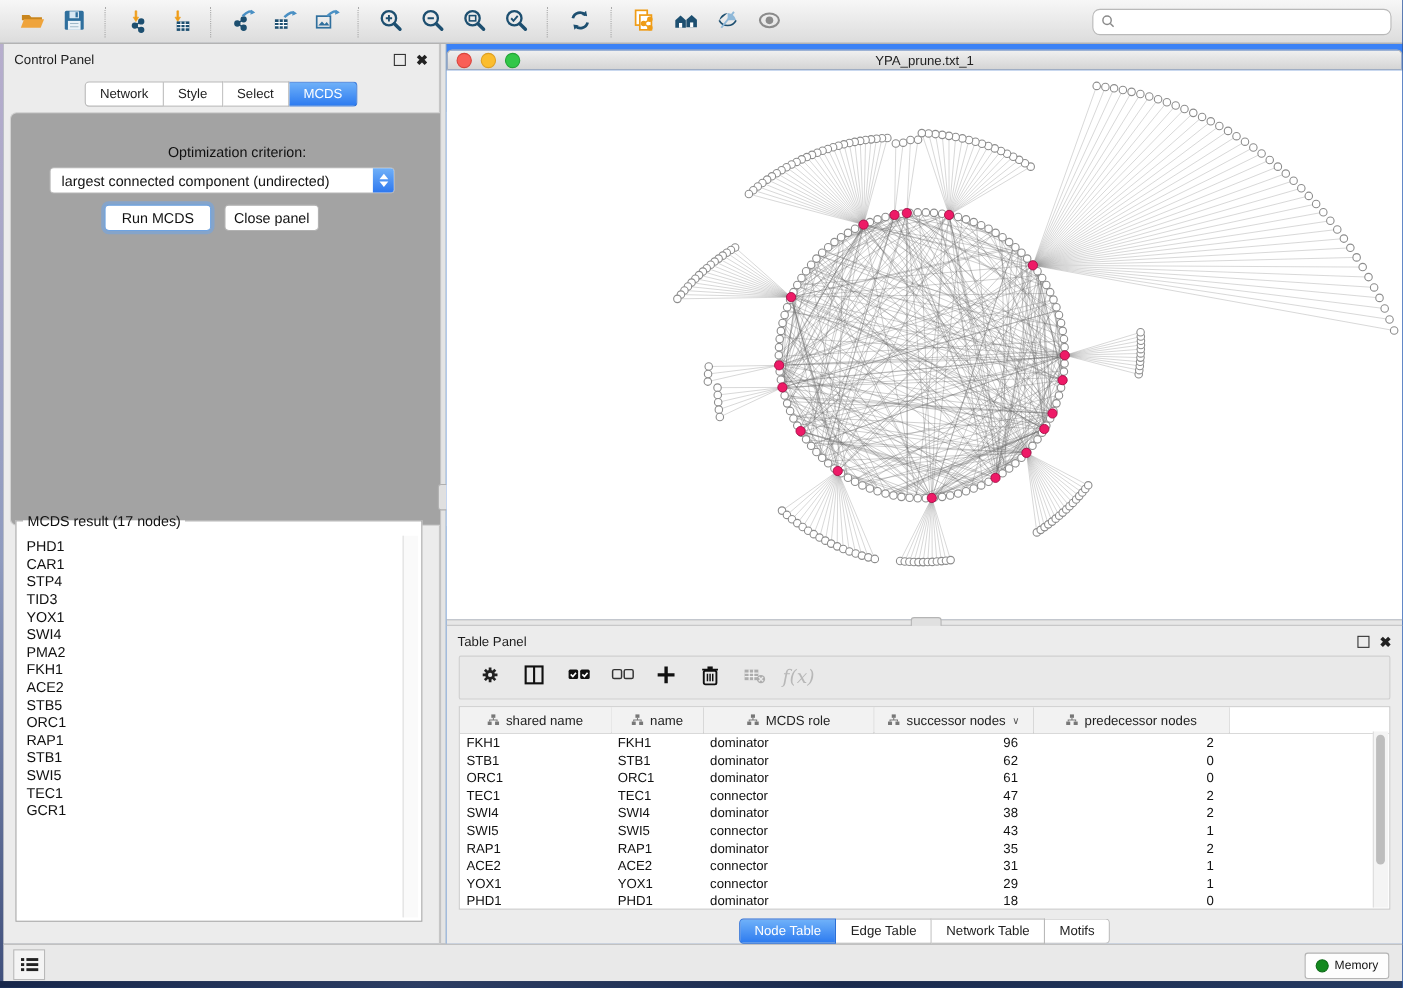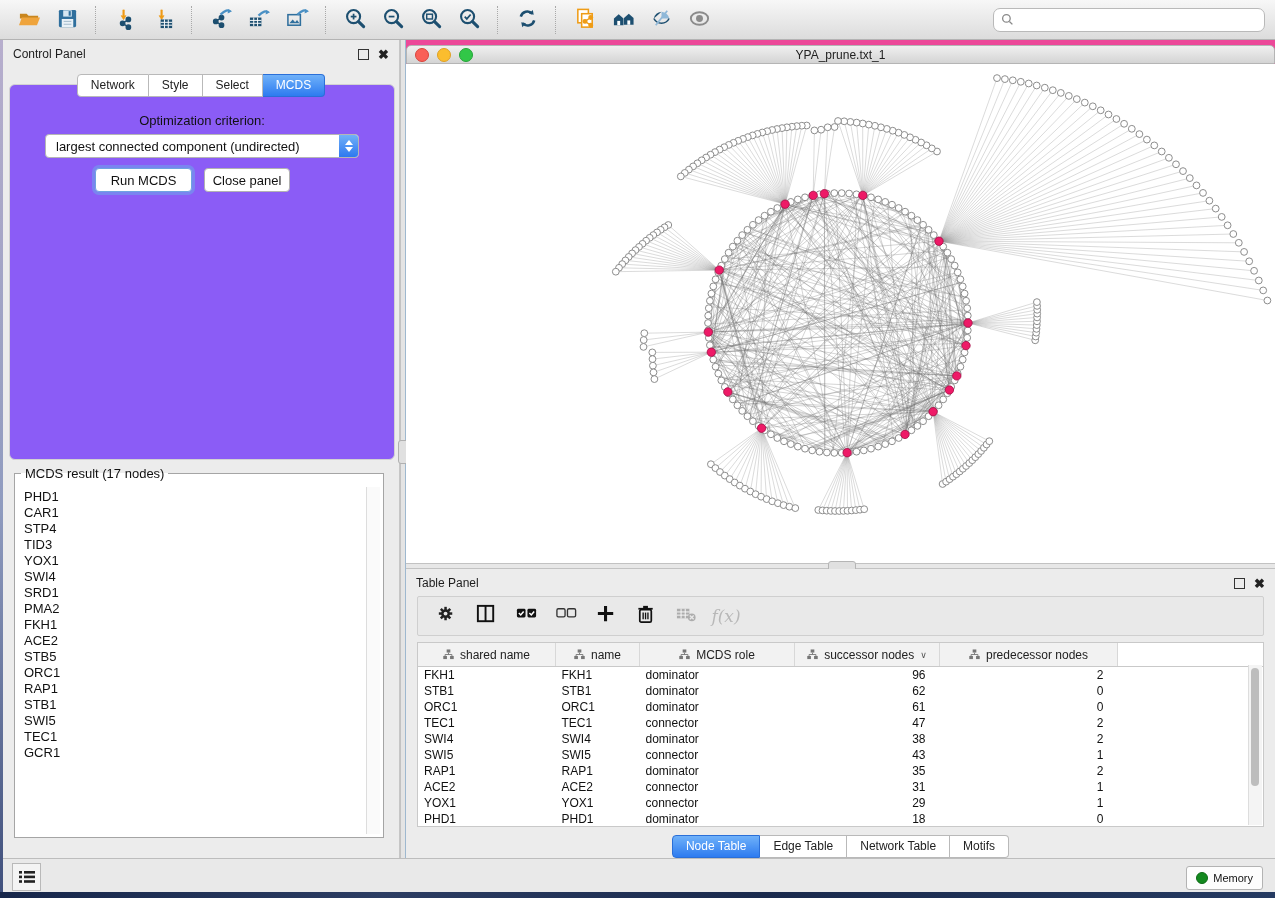--- a/index.html
+++ b/index.html
@@ -23,22 +23,22 @@
   #bottom-strip{left:0;top:892px;width:1275px;height:6px;
     background:linear-gradient(90deg,#16264a,#2c3d63 30%,#1a2a4d 60%,#253a61);}
   
   #control-panel{left:3px;top:40px;width:397px;height:818px;background:#ececec;
     border-right:1px solid #c6c6c6;box-sizing:border-box;}
   .panel-title-row{height:28px;display:flex;align-items:center;padding:0 10px;}
   .panel-title{font-size:12px;color:#1d1d1d;}
   .win-icons{margin-left:auto;display:flex;gap:9px;align-items:center;}
   .float-icon{width:9px;height:9px;border:1.5px solid #333;display:inline-block;}
   .close-icon{font-size:13px;font-weight:bold;color:#222;line-height:9px;cursor:pointer;}
-  #cp-inner{left:6px;top:44px;width:384px;height:374px;background:#8b5cf6;
-    border:1px solid #d2d2d2;border-radius:6px;}
+  #cp-inner{left:6px;top:62px;width:384px;height:374px;background:#a3a3a3;
+    border:1px solid #d2d2d2;border-radius:6px;padding-left:27px;}
   .seg-control{position:absolute;top:34px;left:0;right:0;display:flex;justify-content:center;z-index:3;}
   .seg{font-size:12px;padding:3px 13px;background:#fff;border:1px solid #b9b9b9;border-left:none;
     color:#222;cursor:pointer;line-height:15px;}
   .seg:first-child{border-left:1px solid #b9b9b9;border-radius:4px 0 0 4px;}
   .seg:last-child{border-radius:0 4px 4px 0;}
   .seg.sel{background:linear-gradient(#6fb1f9,#2d7bf0);color:#fff;border-color:#2a6fd8;}
   #opt-label{position:absolute;top:28px;left:0;right:0;text-align:center;font-size:13px;color:#111;}
   #criterion-select{position:absolute;top:49px;left:35px;width:314px;height:24px;background:#fff;
     border:1px solid #b5b5b5;border-radius:4px;display:flex;align-items:center;cursor:pointer;box-sizing:border-box;}
   #criterion-select .val{font-size:13px;padding-left:10px;color:#111;flex:1;white-space:nowrap;}
@@ -53,21 +53,21 @@
   #run-btn{left:85px;width:97px;border-color:#6fa3e0;box-shadow:0 0 0 3px rgba(110,165,235,.55);}
   #close-btn{left:194px;width:86px;}
   #mcds-fieldset{position:absolute;left:11px;top:426px;width:370px;height:372px;margin:0;padding:2px;
     border:1px solid #a5a5a5;background:#fff;box-sizing:border-box;}
   #mcds-fieldset legend{font-size:13px;color:#111;padding:0 4px;margin-left:4px;background:#ececec00;}
   #mcds-list{position:absolute;left:3px;top:6px;right:16px;bottom:3px;overflow:hidden;
     font-size:13px;line-height:16px;color:#111;padding:2px 0 0 6px;}
   #mcds-scroll{position:absolute;top:6px;right:3px;bottom:3px;width:13px;background:#fafafa;
     border-left:1px solid #ddd;}
   
-  #right-col{left:406px;top:40px;width:869px;height:818px;background:#ec4899;}
+  #right-col{left:406px;top:40px;width:869px;height:818px;background:#3b82f6;}
   #net-titlebar{left:0;top:5px;width:869px;height:19px;
     background:linear-gradient(#f0f0f0,#d4d4d4);border:1px solid #b5b5b5;border-radius:5px 5px 0 0;
     box-sizing:border-box;display:flex;align-items:center;}
   .lights{display:flex;gap:8px;margin-left:8px;}
   .light{width:12px;height:12px;border-radius:50%;}
   #net-title{position:absolute;left:0;right:0;text-align:center;font-size:12px;color:#222;}
   #graph-canvas{left:0;top:24px;width:869px;height:499px;background:#fff;}
   #h-splitter{left:0;top:523px;width:869px;height:6px;background:#e7e7e7;
     border-top:1px solid #c2c2c2;border-bottom:1px solid #c2c2c2;box-sizing:border-box;}
   #h-handle{position:absolute;left:422px;top:-3px;width:26px;height:9px;background:#e0e0e0;
@@ -300,21 +300,20 @@
     </div>
   <fieldset id="mcds-fieldset">
     <legend>MCDS result (17 nodes)</legend>
     <div id="mcds-list">
         <div>PHD1</div>
         <div>CAR1</div>
         <div>STP4</div>
         <div>TID3</div>
         <div>YOX1</div>
         <div>SWI4</div>
-        <div>SRD1</div>
         <div>PMA2</div>
         <div>FKH1</div>
         <div>ACE2</div>
         <div>STB5</div>
         <div>ORC1</div>
         <div>RAP1</div>
         <div>STB1</div>
         <div>SWI5</div>
         <div>TEC1</div>
         <div>GCR1</div>

